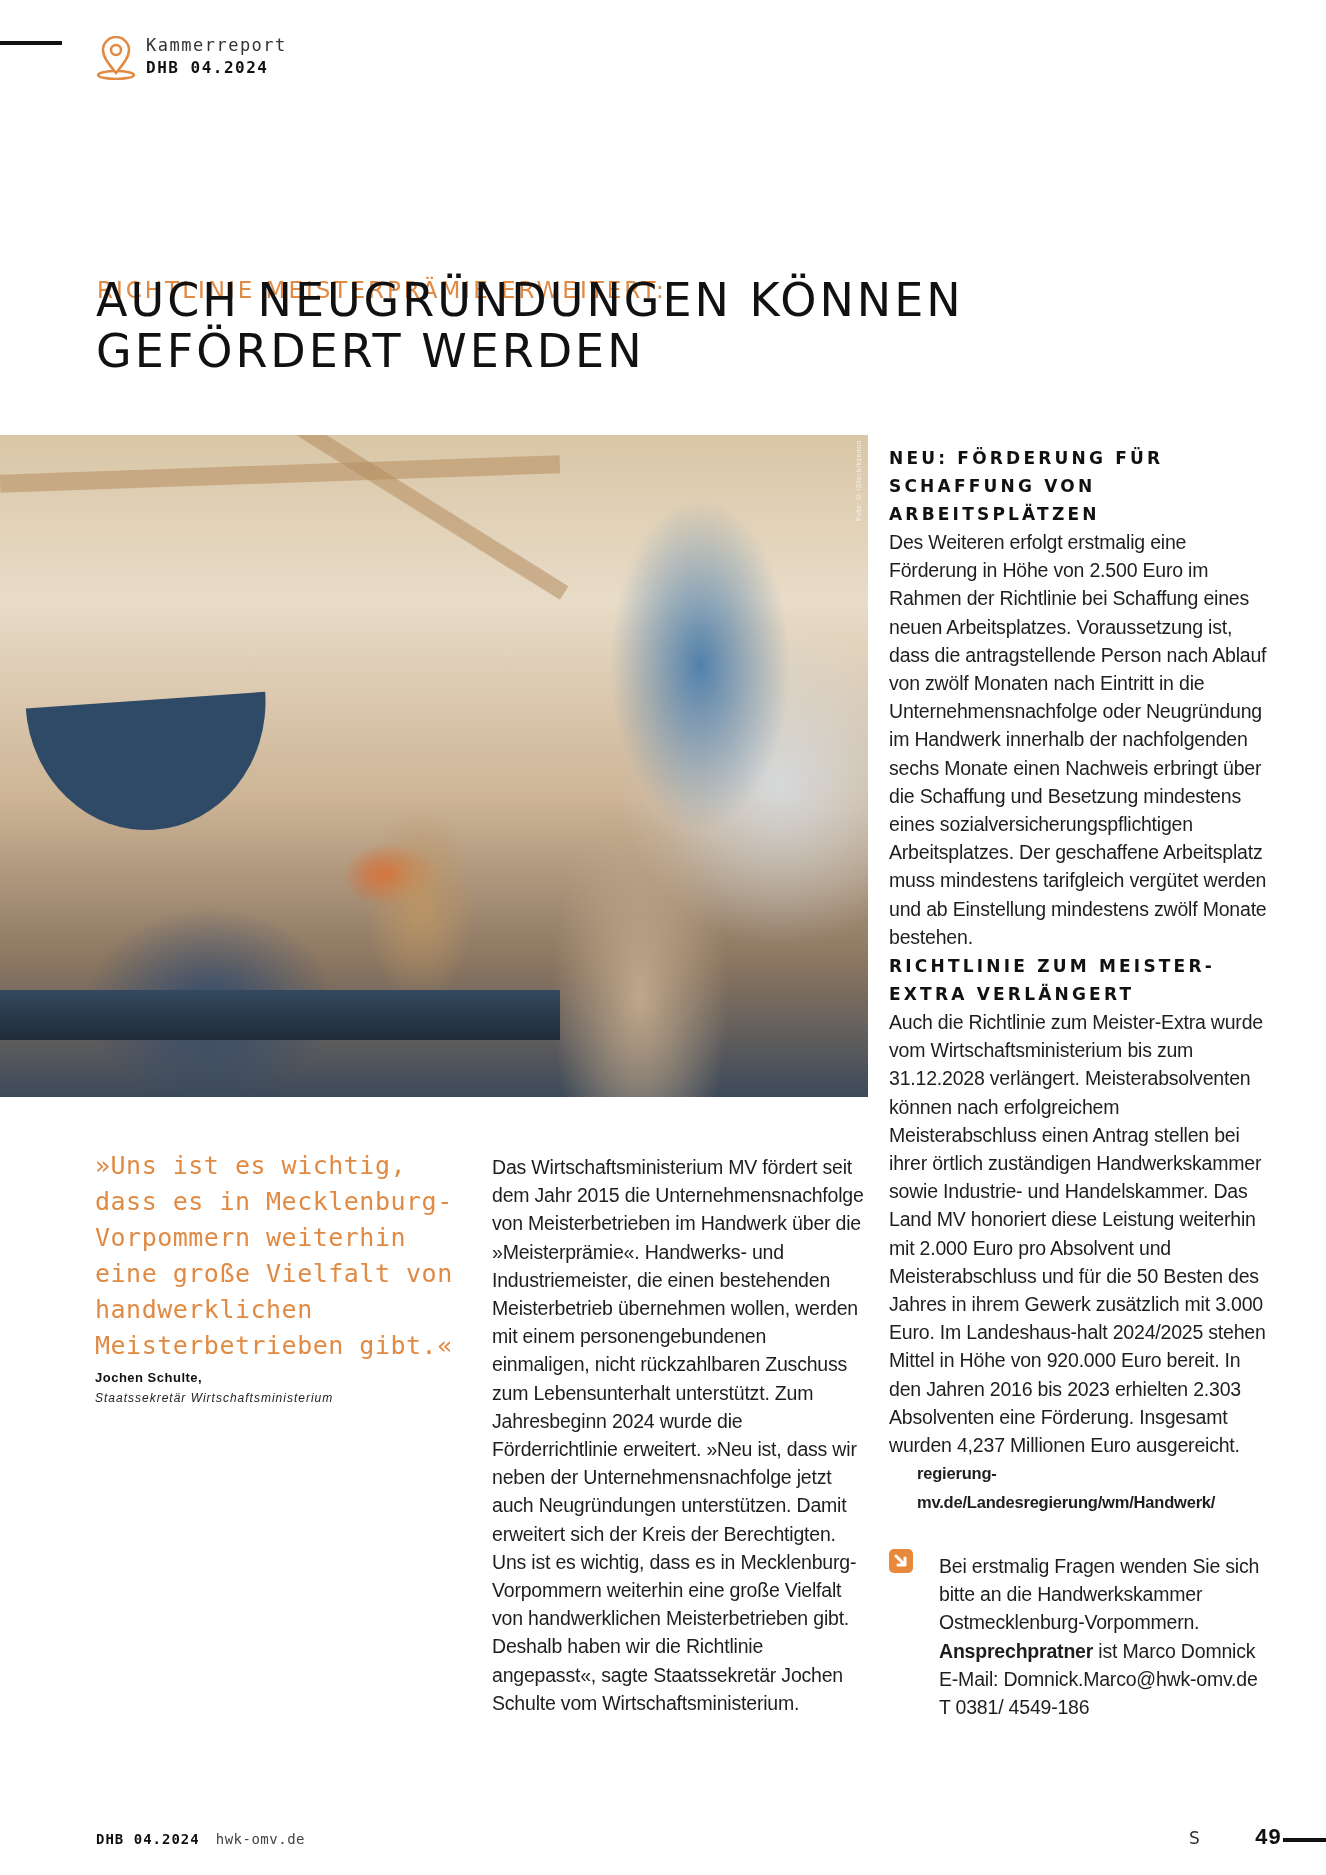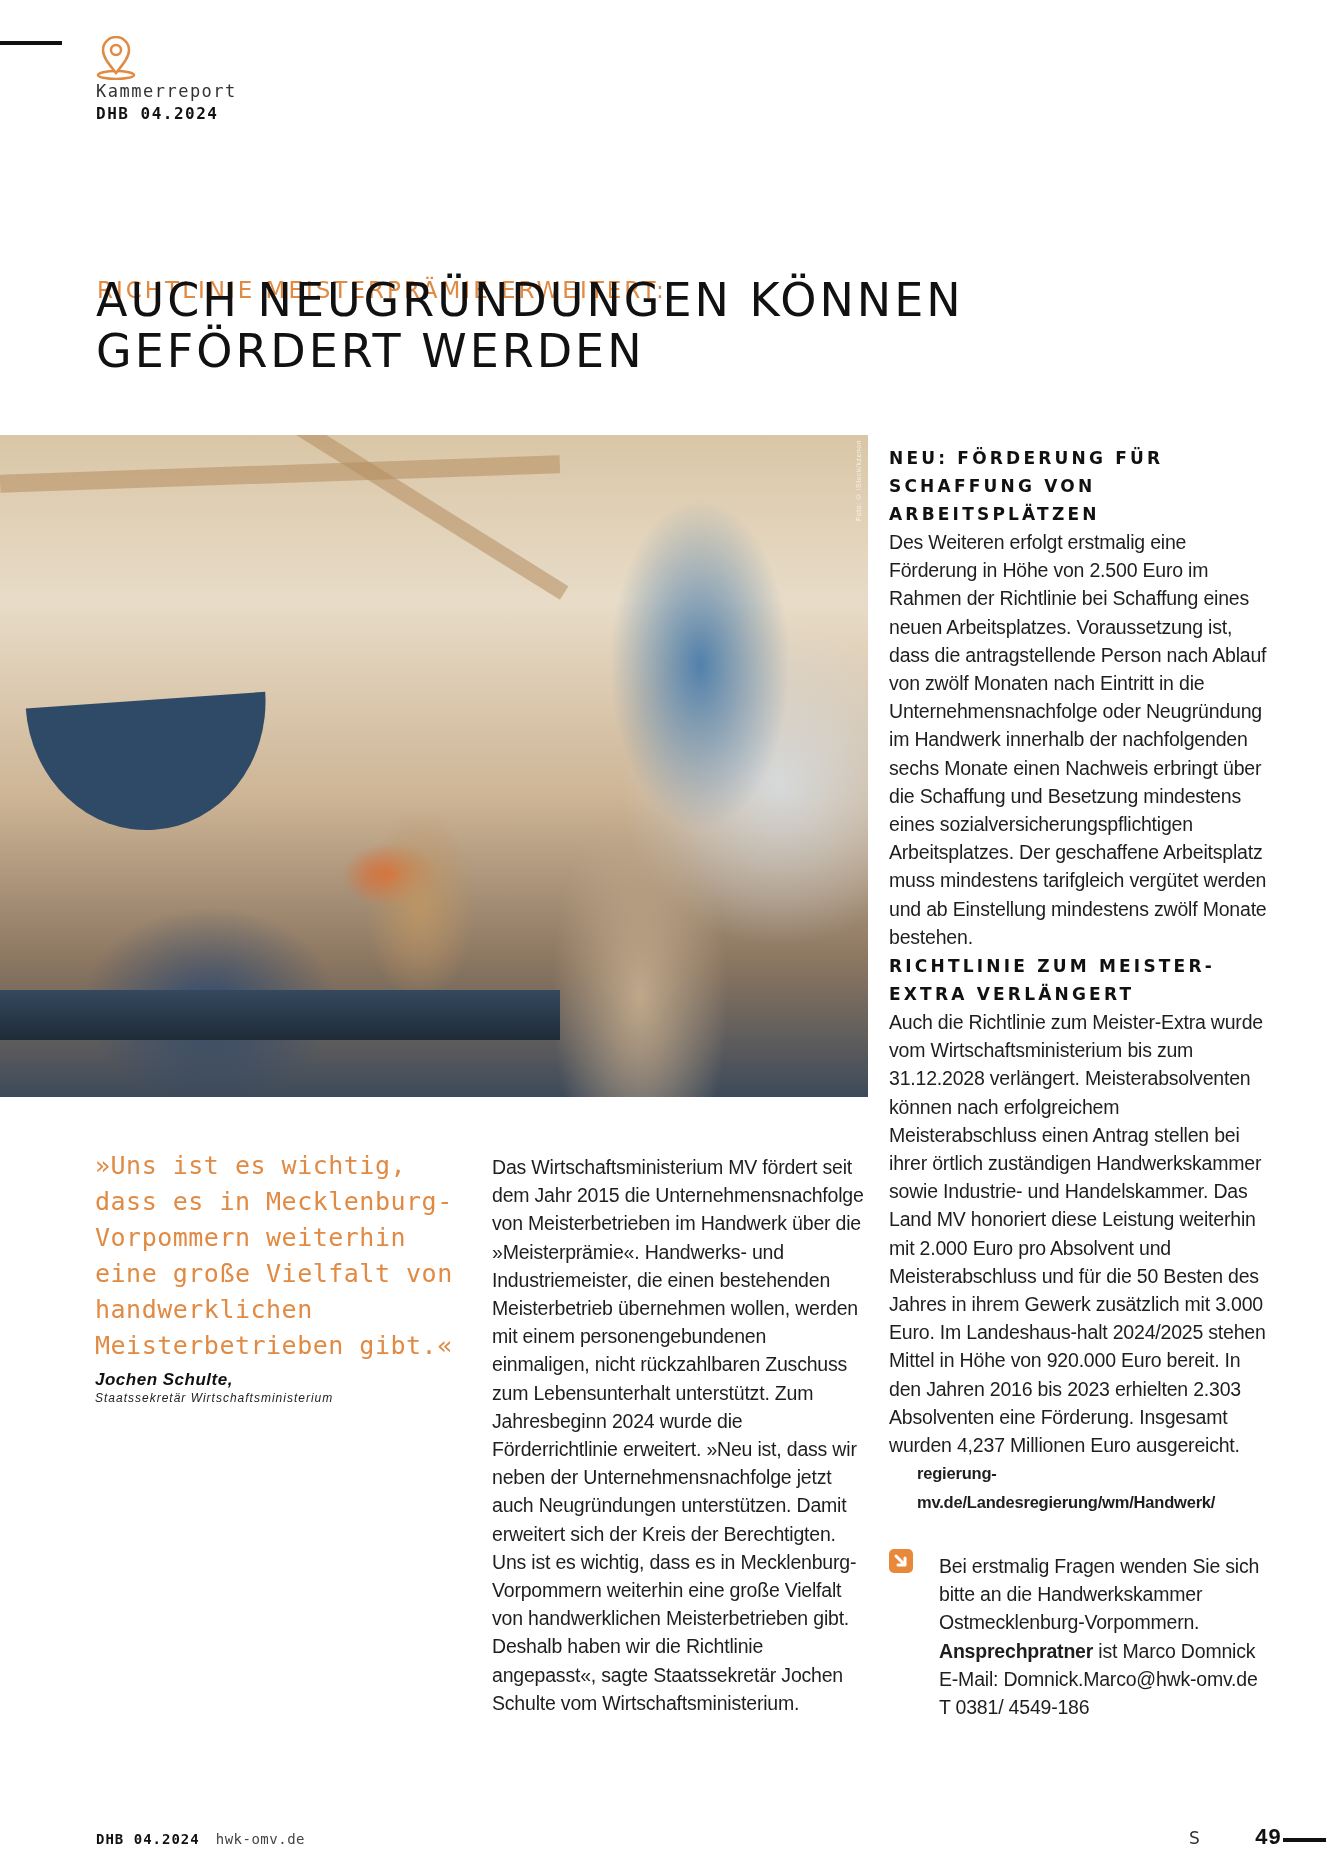--- a/index.html
+++ b/index.html
@@ -1,19 +1,19 @@
 <!DOCTYPE html>
 <html><head>
 <meta charset="utf-8">
 <style>
   html, body { margin: 0; padding: 0; background: #ffffff; }
   body { width: 1326px; height: 1875px; position: relative; overflow: hidden; font-family: "Liberation Sans", sans-serif; color: #1a1a1a; }
 
   .top-rule { position: absolute; left: 0; top: 41px; width: 62px; height: 4px; background: #111; }
-  .header { position: absolute; left: 96px; top: 34px; display: flex; align-items: flex-start; flex-direction: column; }
+  .header { position: absolute; left: 96px; top: 34px; display: flex; align-items: flex-start; }
   .pin { width: 40px; height: 44px; margin-right: 10px; margin-top: 2px; }
   .header-text .kicker { font-family: "DejaVu Sans Mono", monospace; font-size: 17px; letter-spacing: 1.5px; color: #333; line-height: 22px; }
   .header-text .issue { font-family: "DejaVu Sans Mono", monospace; font-size: 16px; font-weight: bold; letter-spacing: 1.5px; color: #111; line-height: 24px; }
 
   .overline { position: absolute; left: 97px; top: 245px; font-family: "DejaVu Sans", sans-serif; font-size: 23px; letter-spacing: 3px; color: #e08a44; font-weight: normal; margin-top: 32px; }
   .headline { position: absolute; left: 96px; top: 275px; font-family: "DejaVu Sans", sans-serif; font-size: 46px; line-height: 51px; letter-spacing: 3px; color: #111; font-weight: normal; margin: 0; }
 
   .photo { position: absolute; left: 0; top: 435px; width: 868px; height: 662px; overflow: hidden;
     background:
       radial-gradient(ellipse 180px 140px at 210px 570px, rgba(40,70,110,0.85), rgba(40,70,110,0) 70%),
@@ -23,21 +23,21 @@
       radial-gradient(ellipse 60px 40px at 390px 440px, rgba(225,100,40,0.95), rgba(225,100,40,0) 80%),
       radial-gradient(ellipse 200px 200px at 780px 350px, rgba(215,225,235,0.8), rgba(215,225,235,0) 80%),
       linear-gradient(180deg, #d9c6a6 0%, #e8dcc8 25%, #cdb495 55%, #8a7560 80%, #3d4a5a 100%);
   }
   .photo .beam { position: absolute; background: rgba(180,140,95,0.55); }
   .photo .table { position: absolute; left: 0; top: 555px; width: 560px; height: 50px; background: linear-gradient(180deg,#34495f,#1f2b38); }
   .photo .blade { position: absolute; left: 30px; top: 265px; width: 240px; height: 130px; background: #2f4a66; border-radius: 0 0 120px 120px / 0 0 130px 130px; transform: rotate(-4deg); }
   .photo-credit { position: absolute; left: 855px; top: 440px; writing-mode: vertical-rl; transform: rotate(180deg); font-size: 7px; color: rgba(255,255,255,0.75); letter-spacing: 0.5px; }
 
   .quote { position: absolute; left: 95px; top: 1148px; width: 380px; font-family: "DejaVu Sans Mono", monospace; font-size: 25px; line-height: 36px; color: #e08a44; letter-spacing: 0.5px; }
-  .quote-author { position: absolute; left: 95px; top: 1370px; font-size: 17px; font-weight: bold; font-style: italic; color: #111; letter-spacing: 0.5px; }
+  .quote-author { position: absolute; left: 95px; top: 1370px; font-size: 13px; font-weight: bold; color: #111; letter-spacing: 0.5px; }
   .quote-role { position: absolute; left: 95px; top: 1391px; font-size: 12px; font-style: italic; color: #222; letter-spacing: 1px; }
 
   .body-col { position: absolute; font-family: "Liberation Sans", sans-serif; font-size: 19.5px; line-height: 28.2px; color: #1e1e1e; letter-spacing: -0.2px; }
   .col-mid { left: 492px; top: 1153px; width: 375px; }
   .col-right { left: 889px; width: 380px; }
   .subhead { font-family: "DejaVu Sans", sans-serif; font-size: 17px; font-weight: bold; letter-spacing: 3.2px; line-height: 28px; color: #111; margin: 0; }
   .sec1 { top: 444px; }
   .sec2 { top: 952px; }
   .link { font-weight: bold; font-size: 16.5px; line-height: 29px; letter-spacing: -0.2px; margin-left: 28px; }
 

